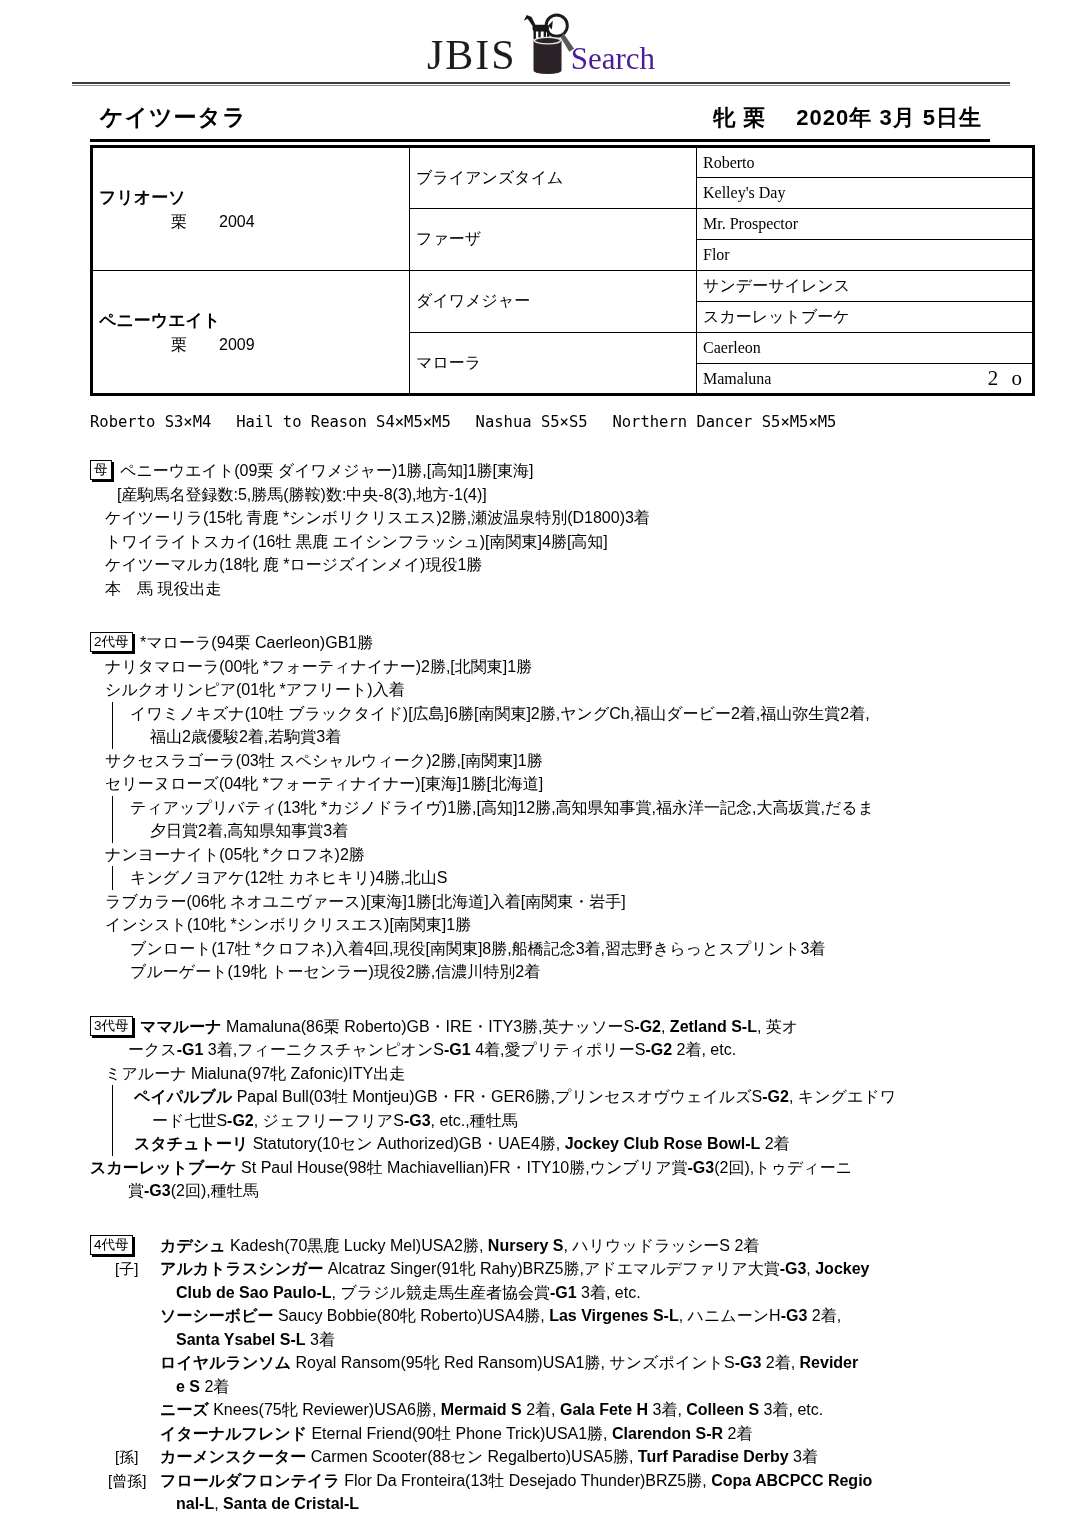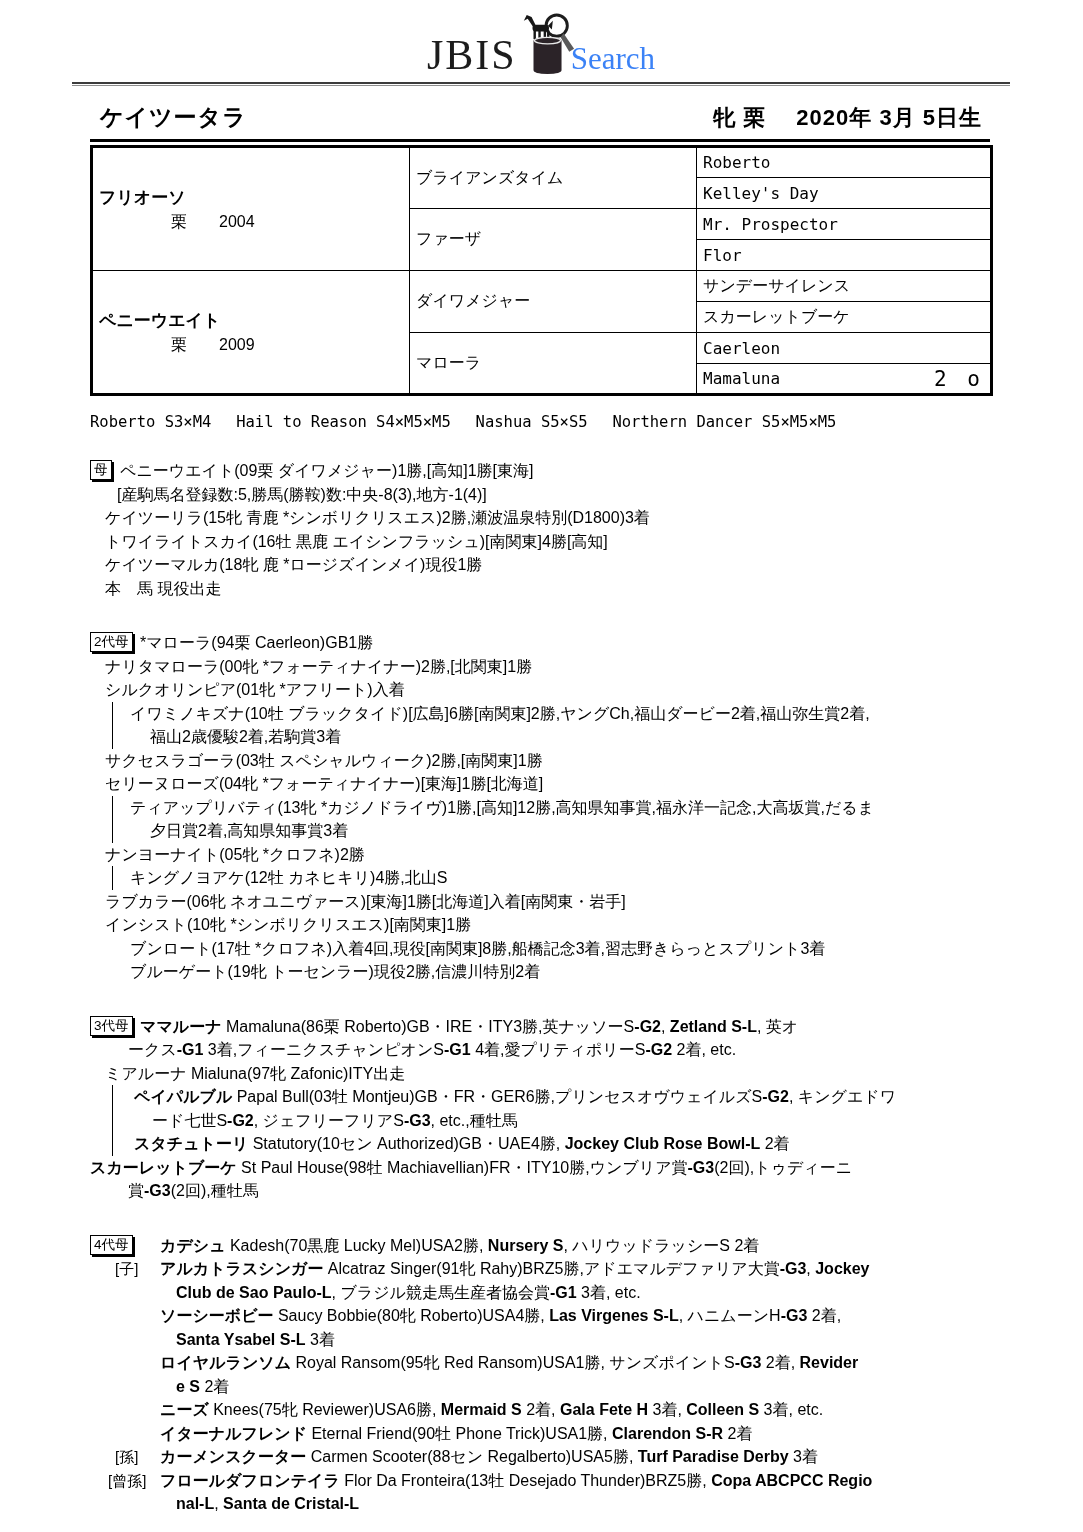--- a/index.html
+++ b/index.html
@@ -7,37 +7,37 @@
   body {
     width:1083px; min-height:1532px; margin:0 auto;
     font-family:"Liberation Sans","DejaVu Sans",sans-serif;
     color:#000; background:#fff;
   }
   .page { padding:12px 73px 20px 72px; }
 
   
   .logo { display:flex; justify-content:center; align-items:flex-end; gap:2px; height:64px; }
   .logo .jbis { font-family:"Liberation Serif","DejaVu Serif",serif; font-size:42px; color:#1c1c1c; letter-spacing:2px; line-height:1; }
-  .logo .search { font-family:"Liberation Serif","DejaVu Serif",serif; font-size:31px; color:#3b82f6; line-height:1.1; margin-left:-8px; }
+  .logo .search { font-family:"Liberation Serif","DejaVu Serif",serif; font-size:31px; color:#4c1d95; line-height:1.1; margin-left:-8px; }
   .logo svg { display:block; }
   .toprule { margin-top:6px; height:4px; border-top:2px solid #3c3c3c; border-bottom:1px solid #8e8e8e; }
 
   .doc { margin-left:18px; width:900px; }
 
   
   .titlebar { display:flex; justify-content:space-between; align-items:flex-end; padding:16px 8px 6px 10px; border-bottom:3px solid #000; }
   .horse-name { font-size:23px; font-weight:bold; letter-spacing:1px; }
   .horse-info { font-size:22px; font-weight:bold; letter-spacing:1px; }
 
   
   table.ped { border-collapse:collapse; table-layout:fixed; width:900px; margin-top:3px; border:3px solid #000; }
   table.ped td { border:1px solid #000; vertical-align:middle; padding:2px 6px; font-size:16px; }
   td.p1 { width:318px; }
   td.p2 { width:287px; }
-  td.p3 { width:295px; height:31px; }
+  td.p3 { width:337px; height:31px;font-family:Liberation Serif, serif; }
   .pname { font-weight:bold; font-size:17px; }
   .pdetail { padding-left:72px; font-size:16px; margin-top:3px; }
   .en { font-family:"DejaVu Sans Mono","Liberation Mono",monospace; font-size:15px; }
   .mam { display:flex; justify-content:space-between; align-items:center; }
   .mam .note { font-size:21px; letter-spacing:4px; }
 
   
   .inbreeding { margin:16px 0 26px 0; font-family:"DejaVu Sans Mono","Liberation Mono",monospace; font-size:15.5px; white-space:pre-wrap; }
 
   

